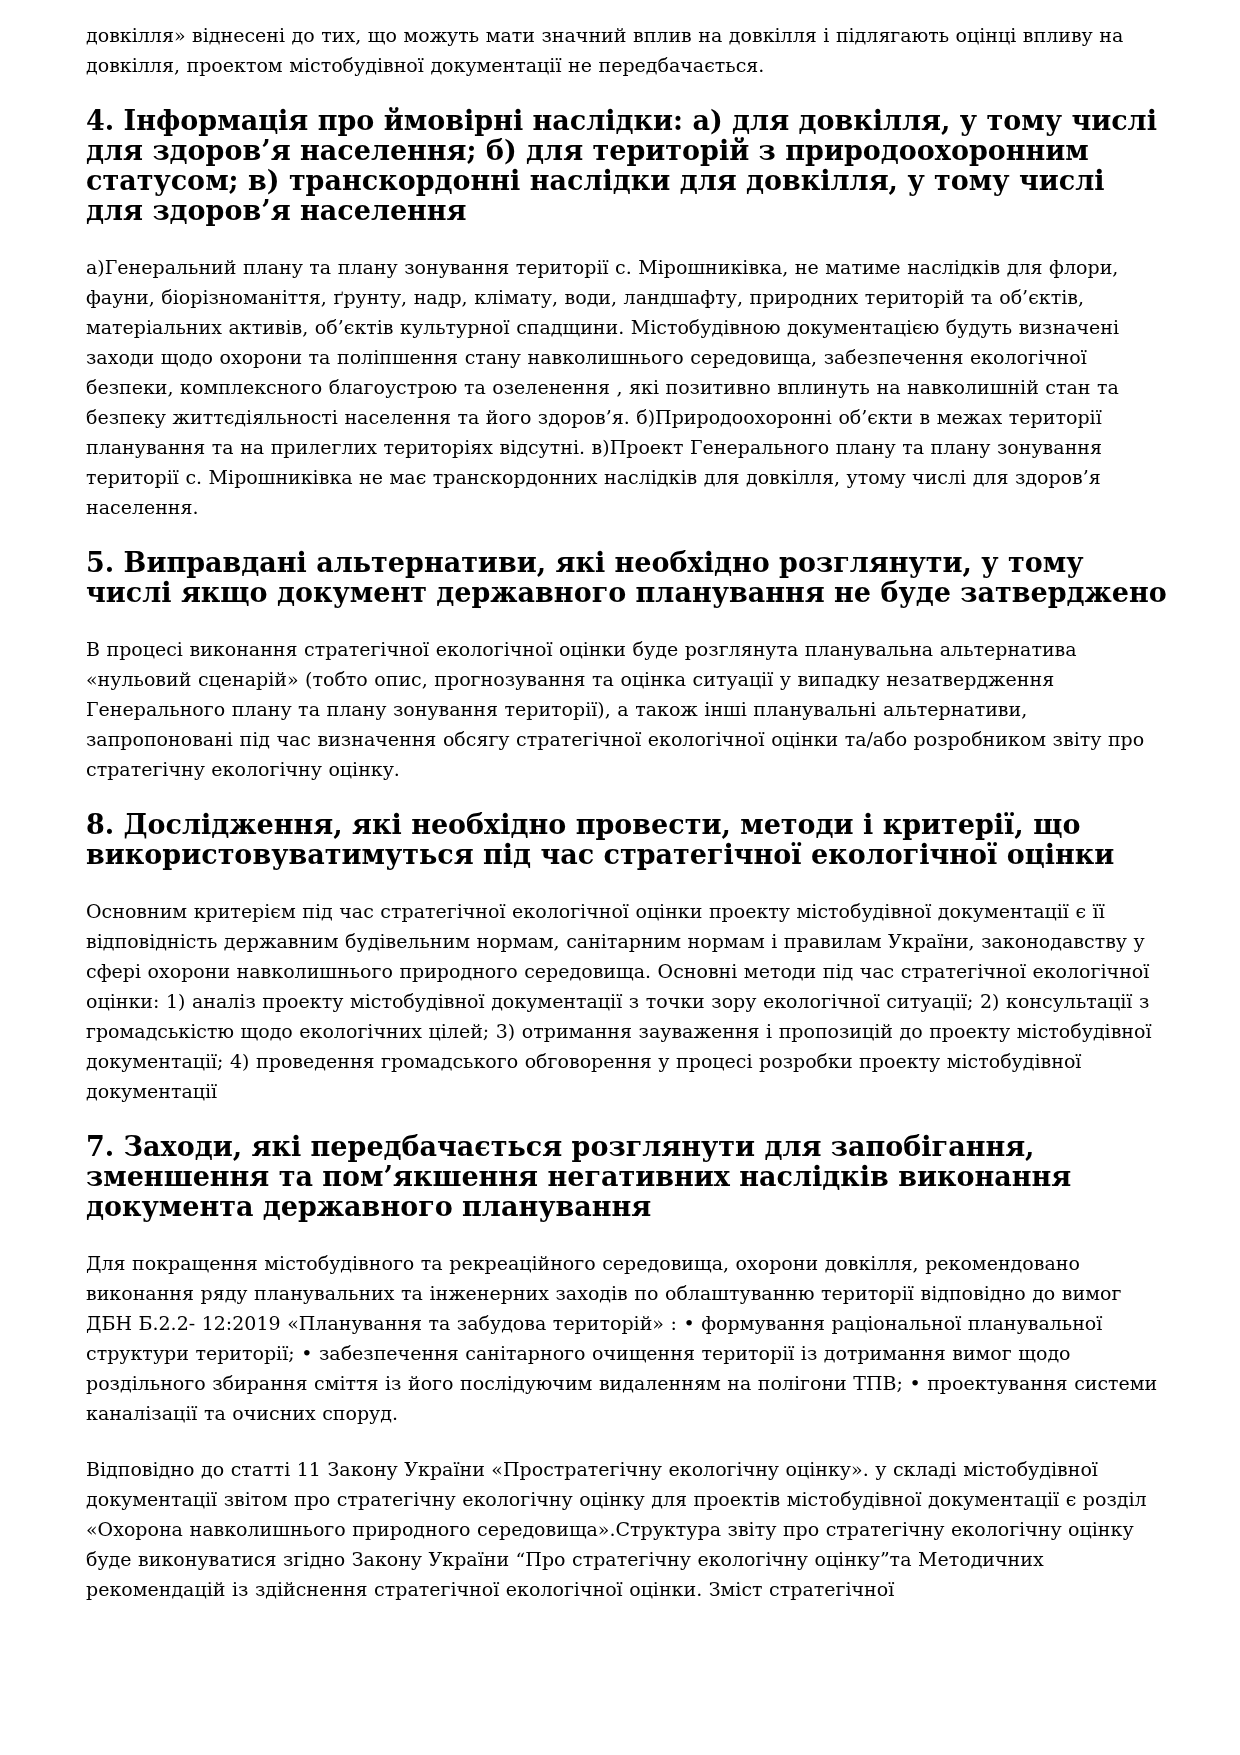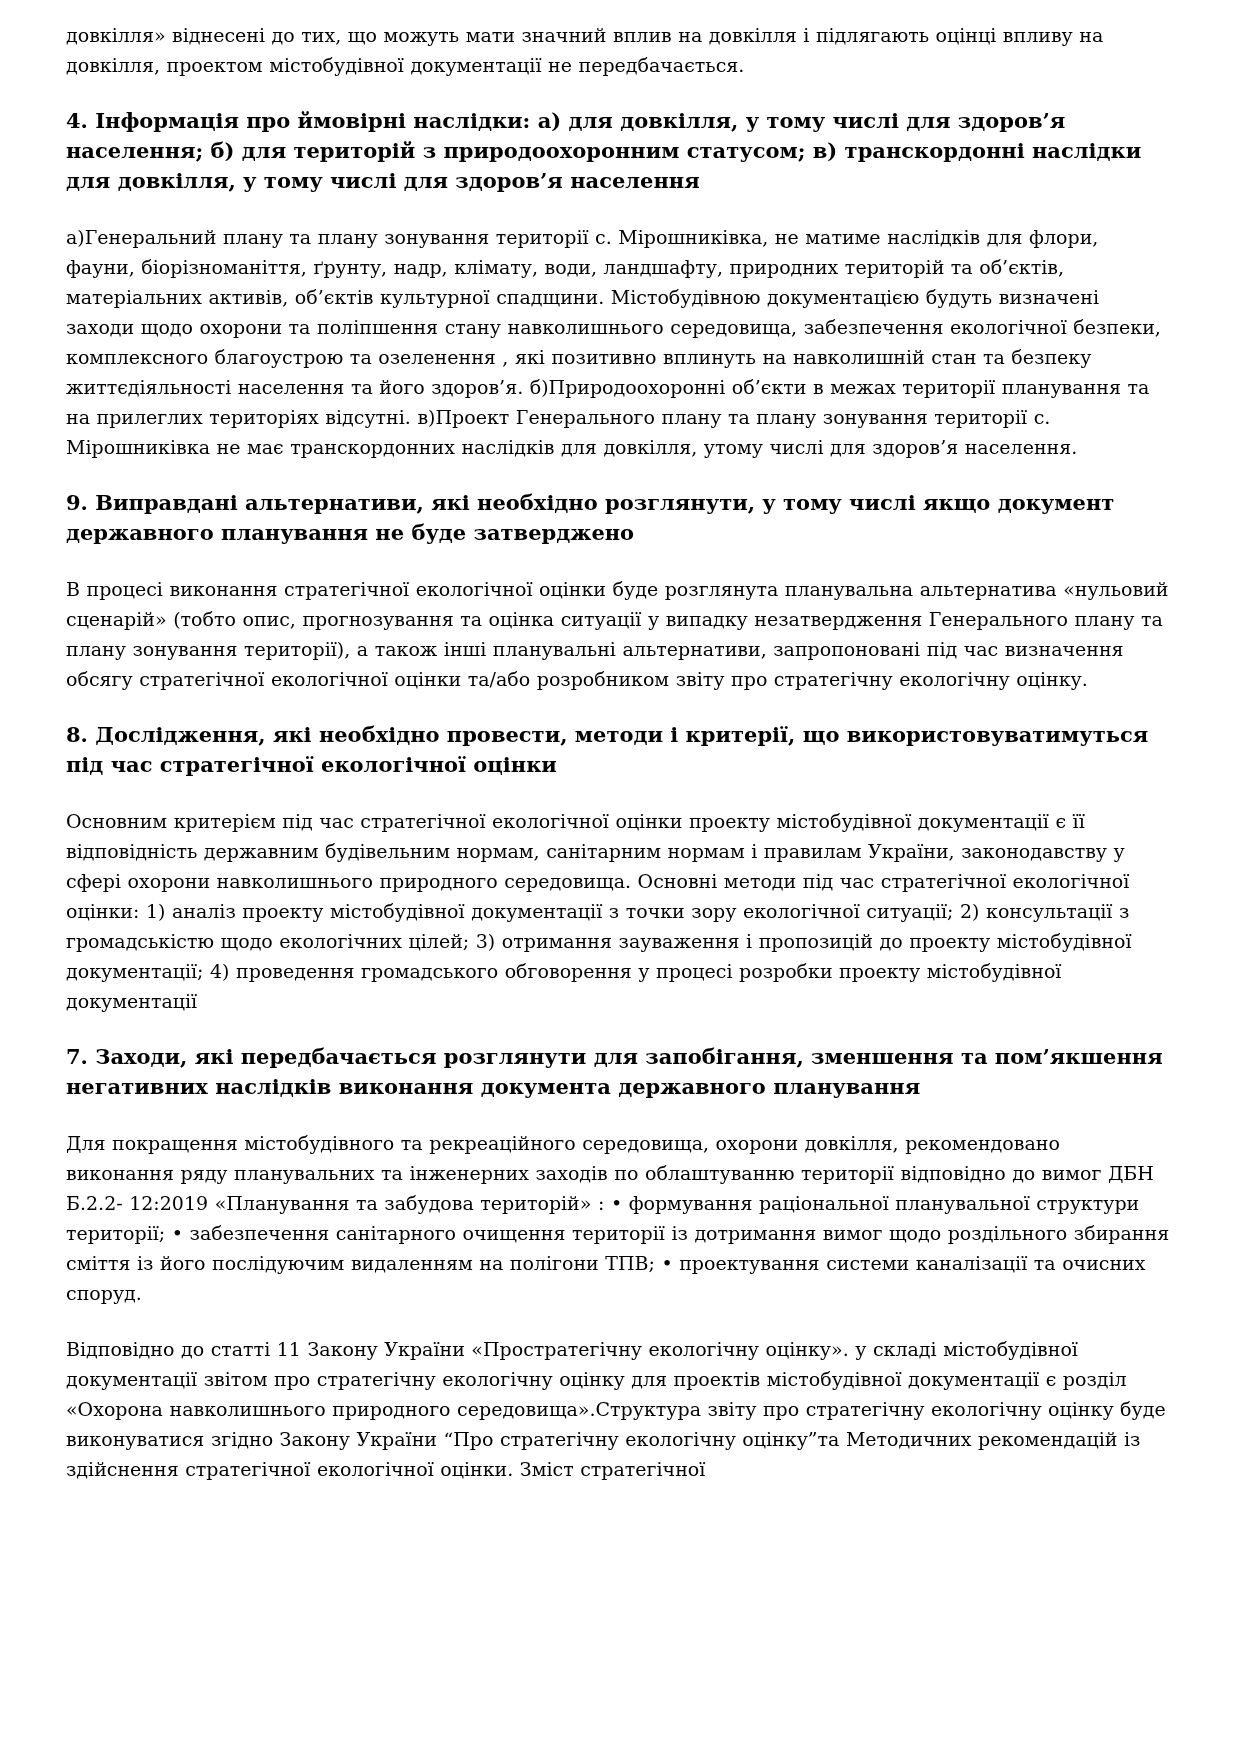--- a/index.html
+++ b/index.html
@@ -11,50 +11,50 @@
     height: 1755px;
     background: #ffffff;
     overflow: hidden;
     font-family: "DejaVu Serif", "Liberation Serif", serif;
     color: #000000;
   }
   .doc-page {
     box-sizing: border-box;
     width: 1240px;
     height: 1755px;
-    padding: 20px 70px 0 66px;
+    padding: 20px 70px 0 86px;
   }
   .para {
     margin: 0 0 26px 0;
     font-size: 19px;
     line-height: 30px;
     font-weight: 400;
     text-align: left;
     word-spacing: 0.5px;
   }
   .heading {
     margin: 0 0 26px 0;
-    font-size: 21px;
+    font-size: 27px;
     line-height: 30px;
     font-weight: 700;
     text-align: left;
   }
 </style>
 </head>
 <body>
 
 <main class="doc-page">
 
   <p class="para">довкілля» віднесені до тих, що можуть мати значний вплив на довкілля і підлягають оцінці впливу на довкілля, проектом містобудівної документації не передбачається.</p>
 
   <h2 class="heading">4. Інформація про ймовірні наслідки: а) для довкілля, у тому числі для здоров’я населення; б) для територій з природоохоронним статусом; в) транскордонні наслідки для довкілля, у тому числі для здоров’я населення</h2>
 
   <p class="para">а)Генеральний плану та плану зонування території с. Мірошниківка, не матиме наслідків для флори, фауни, біорізноманіття, ґрунту, надр, клімату, води, ландшафту, природних територій та об’єктів, матеріальних активів, об’єктів культурної спадщини. Містобудівною документацією будуть визначені заходи щодо охорони та поліпшення стану навколишнього середовища, забезпечення екологічної безпеки, комплексного благоустрою та озеленення , які позитивно вплинуть на навколишній стан та безпеку життєдіяльності населення та його здоров’я. б)Природоохоронні об’єкти в межах території планування та на прилеглих територіях відсутні. в)Проект Генерального плану та плану зонування території с. Мірошниківка не має транскордонних наслідків для довкілля, утому числі для здоров’я населення.</p>
 
-  <h2 class="heading">9. Виправдані альтернативи, які необхідно розглянути, у тому числі якщо документ державного планування не буде затверджено</h2>
+  <h2 class="heading">5. Виправдані альтернативи, які необхідно розглянути, у тому числі якщо документ державного планування не буде затверджено</h2>
 
   <p class="para">В процесі виконання стратегічної екологічної оцінки буде розглянута планувальна альтернатива «нульовий сценарій» (тобто опис, прогнозування та оцінка ситуації у випадку незатвердження Генерального плану та плану зонування території), а також інші планувальні альтернативи, запропоновані під час визначення обсягу стратегічної екологічної оцінки та/або розробником звіту про стратегічну екологічну оцінку.</p>
 
   <h2 class="heading">8. Дослідження, які необхідно провести, методи і критерії, що використовуватимуться під час стратегічної екологічної оцінки</h2>
 
   <p class="para">Основним критерієм під час стратегічної екологічної оцінки проекту містобудівної документації є її відповідність державним будівельним нормам, санітарним нормам і правилам України, законодавству у сфері охорони навколишнього природного середовища. Основні методи під час стратегічної екологічної оцінки: 1) аналіз проекту містобудівної документації з точки зору екологічної ситуації; 2) консультації з громадськістю щодо екологічних цілей; 3) отримання зауваження і пропозицій до проекту містобудівної документації; 4) проведення громадського обговорення у процесі розробки проекту містобудівної документації</p>
 
   <h2 class="heading">7. Заходи, які передбачається розглянути для запобігання, зменшення та пом’якшення негативних наслідків виконання документа державного планування</h2>
 
   <p class="para">Для покращення містобудівного та рекреаційного середовища, охорони довкілля, рекомендовано виконання ряду планувальних та інженерних заходів по облаштуванню території відповідно до вимог ДБН Б.2.2- 12:2019 «Планування та забудова територій» : • формування раціональної планувальної структури території; • забезпечення санітарного очищення території із дотримання вимог щодо роздільного збирання сміття із його послідуючим видаленням на полігони ТПВ; • проектування системи каналізації та очисних споруд.</p>

